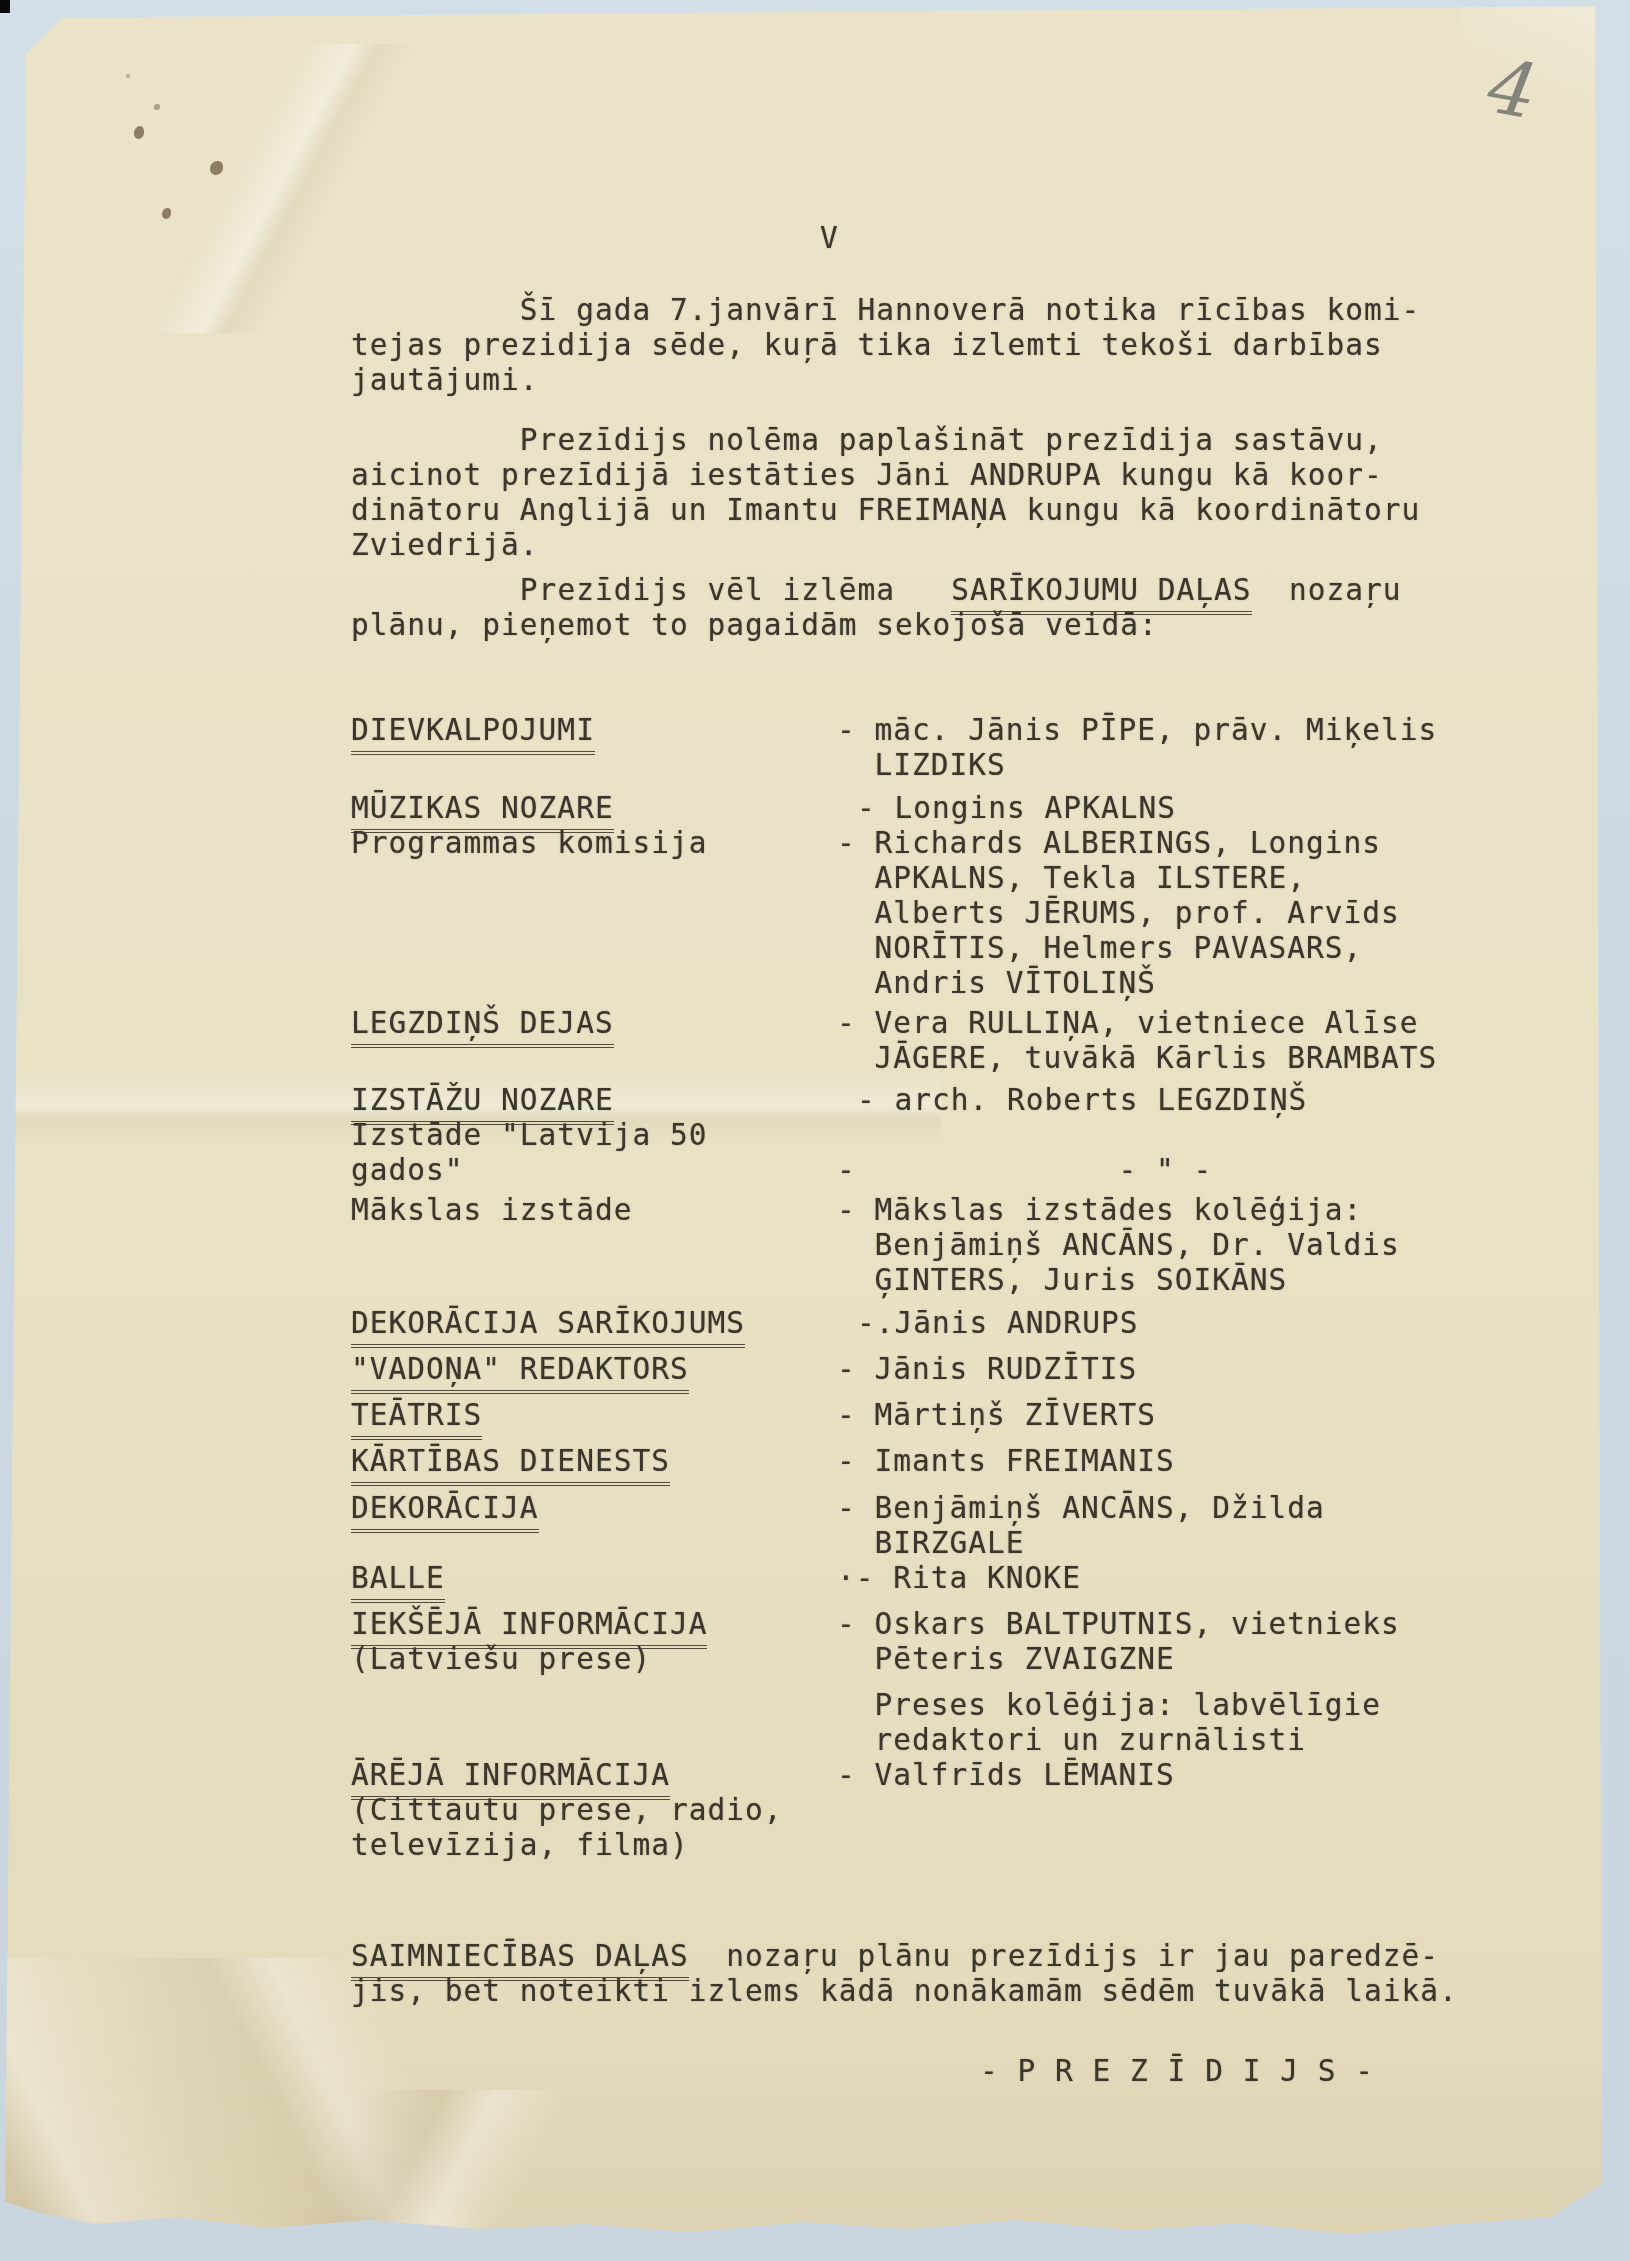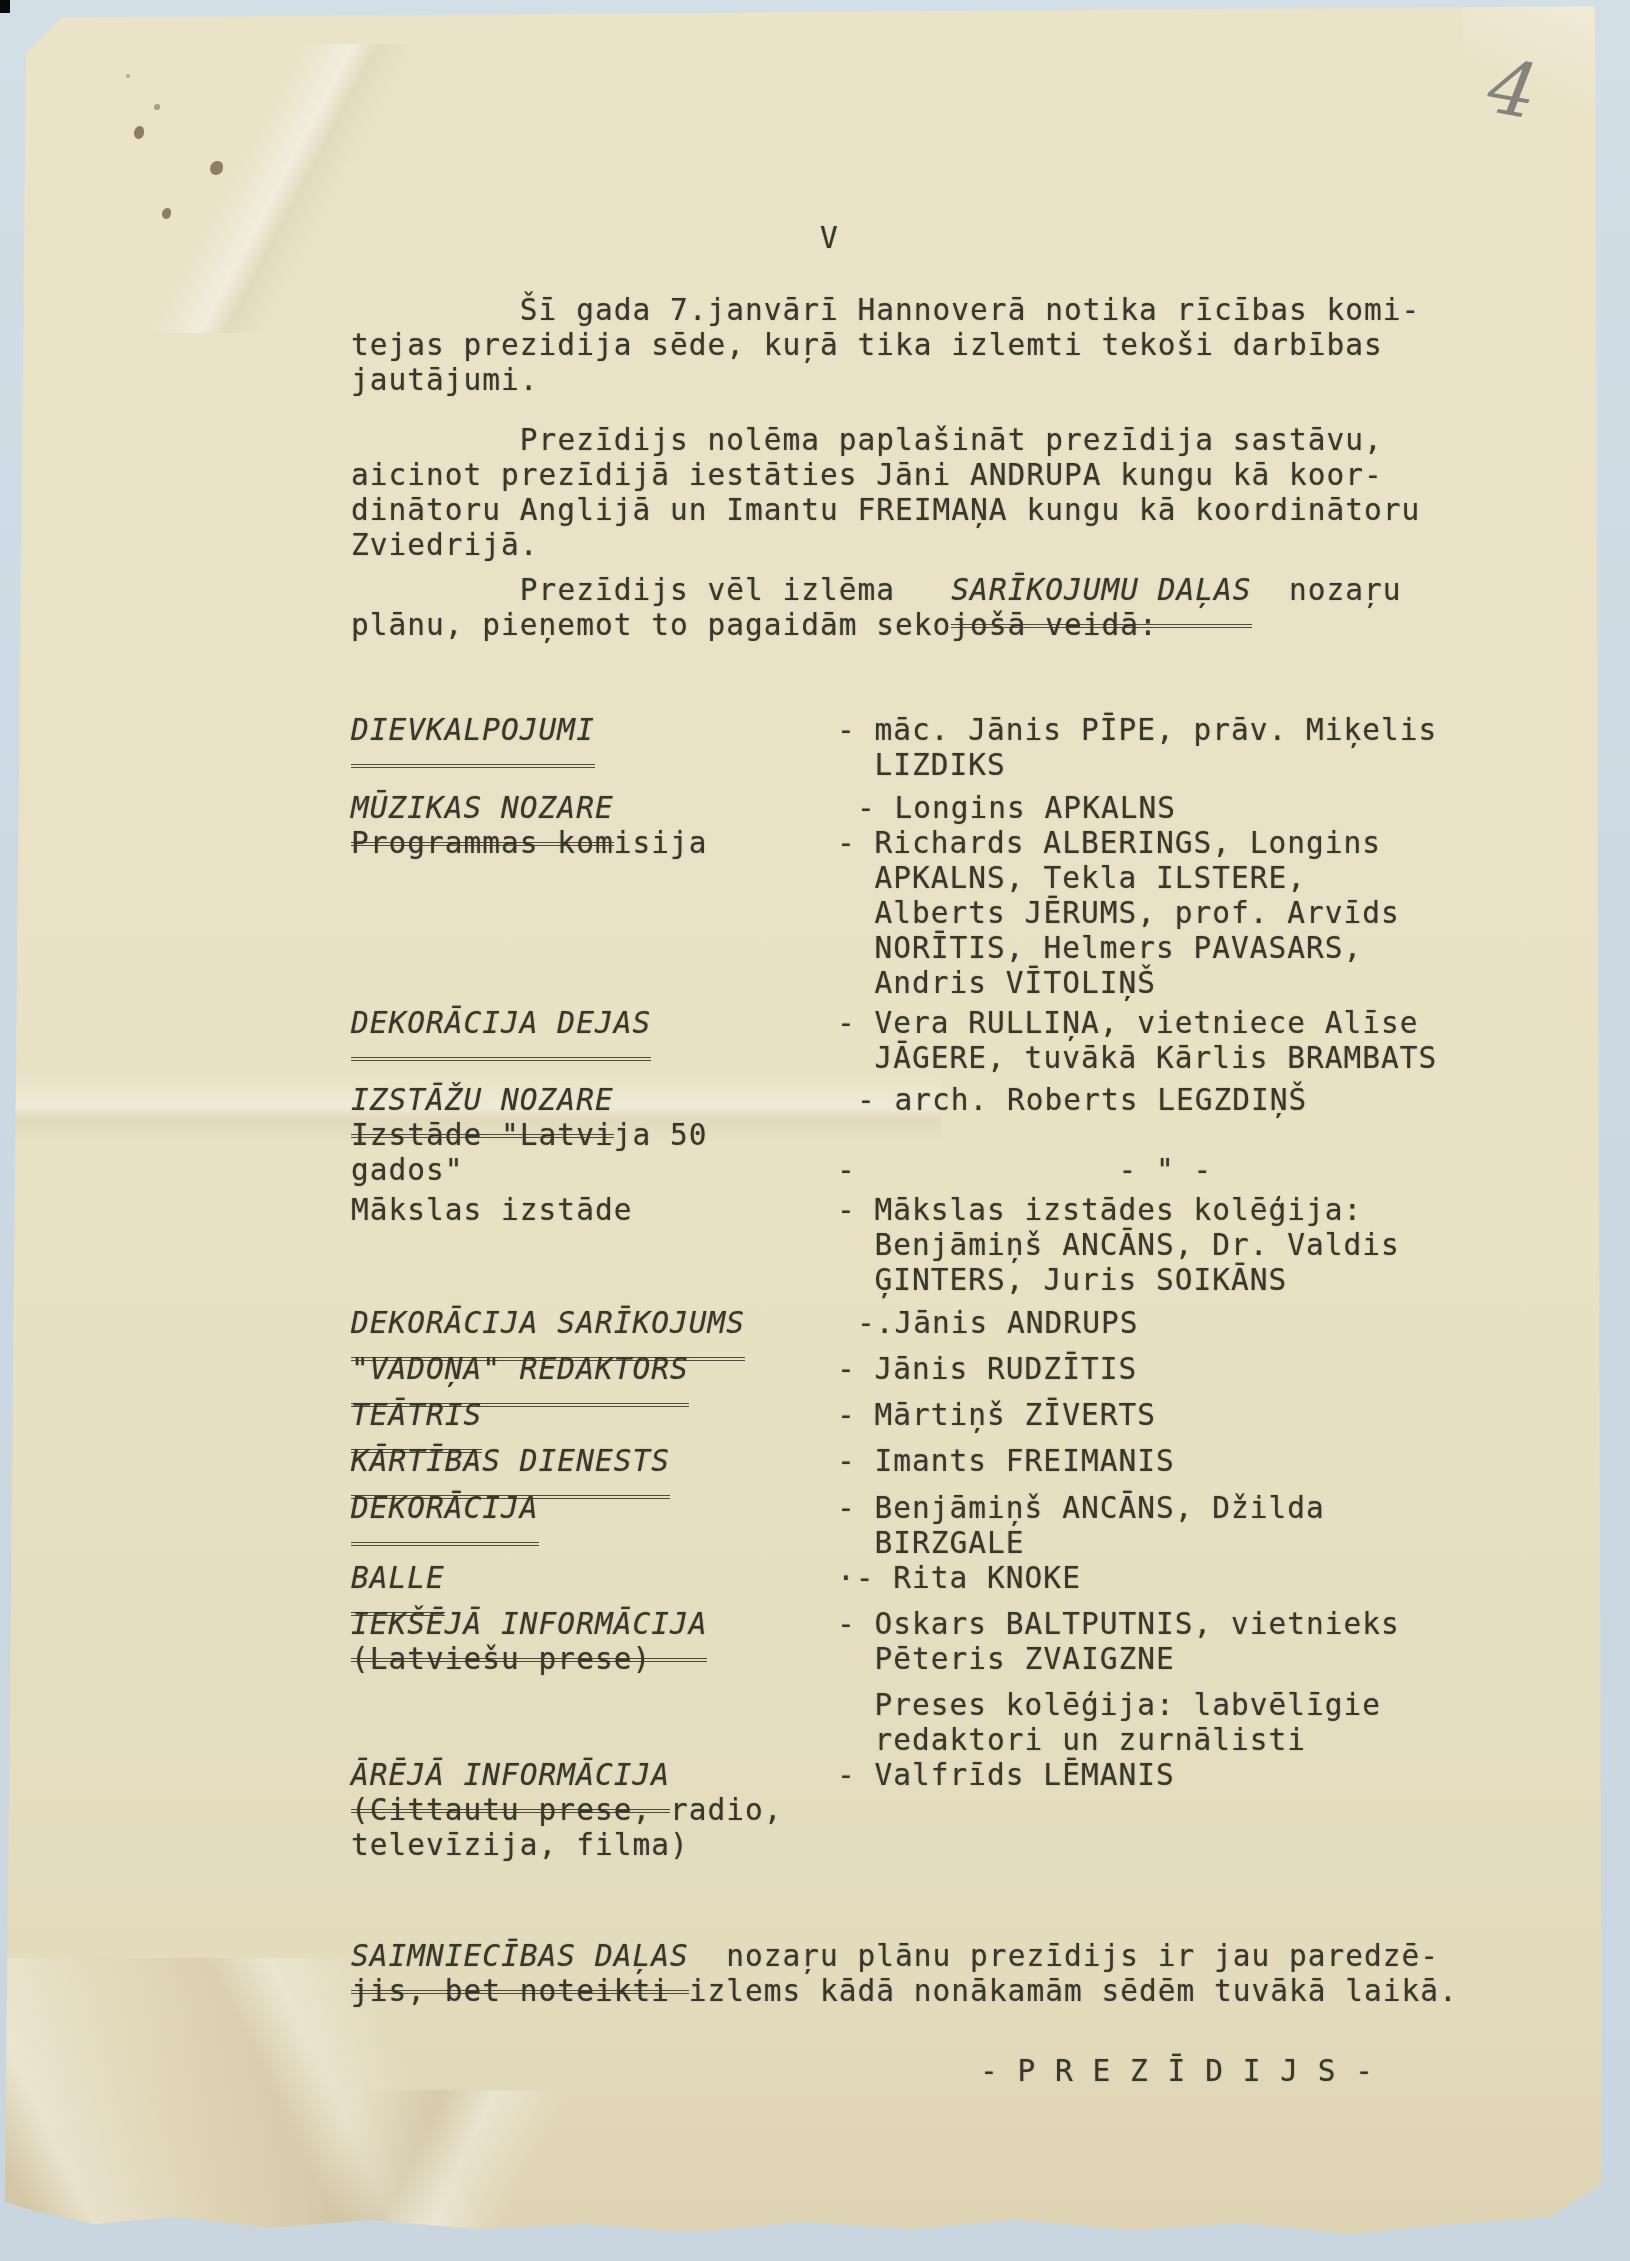--- a/index.html
+++ b/index.html
@@ -51,21 +51,21 @@
     position:absolute;left:351px;top:221px;width:1130px;
     font-size:29.5px;line-height:35px;letter-spacing:1px;
     color:#3a362b;
     text-shadow:0 0 1.3px rgba(62,57,44,.5);
   }
   .vhead{margin-left:469px;}
   .p{white-space:pre-wrap;}
   .p1{margin-top:37px;}
   .p2{margin-top:25px;}
   .p3{margin-top:10px;}
-  .u{border-bottom:4.4px double rgba(58,53,41,.88);padding-bottom:17px;font-style:italic;}
+  .u{border-bottom:4.4px double rgba(58,53,41,.88);padding-bottom:4px;}
   .rows{margin-top:70px;}
   .row{display:grid;grid-template-columns:486px 1fr;}
   .row .lab,.row .val{white-space:pre-wrap;}
   .mt8{margin-top:5px;}.mt12{margin-top:7.5px;gap:20px;}.mt18{margin-top:11.3px;}
   .closing{margin-top:76px;white-space:pre-wrap;}
   .signature{margin-top:45px;padding-left:629px;white-space:pre;}
 </style>
 </head>
 <body>
 
@@ -117,21 +117,21 @@
       <div class="row">
         <div class="lab"><span>Programmas komisija</span></div>
         <div class="val">- Richards ALBERINGS, Longins
   APKALNS, Tekla ILSTERE,
   Alberts JĒRUMS, prof. Arvīds
   NORĪTIS, Helmers PAVASARS,
   Andris VĪTOLIŅŠ</div>
       </div>
 
       <div class="row mt8">
-        <div class="lab"><span class="u">DEKORĀCIJA DEJAS</span></div>
+        <div class="lab"><span class="u">LEGZDIŅŠ DEJAS</span></div>
         <div class="val">- Vera RULLIŅA, vietniece Alīse
   JĀGERE, tuvākā Kārlis BRAMBATS</div>
       </div>
 
       <div class="row mt12">
         <div class="lab"><span class="u">IZSTĀŽU NOZARE</span></div>
         <div class="val">- arch. Roberts LEGZDIŅŠ</div>
       </div>
 
       <div class="row">

